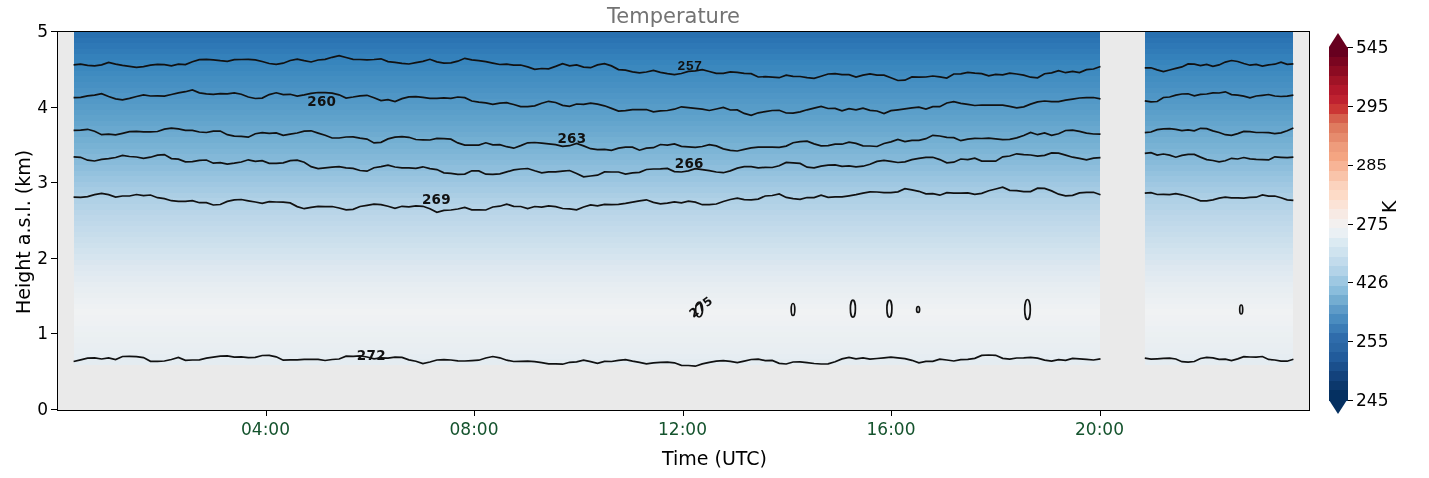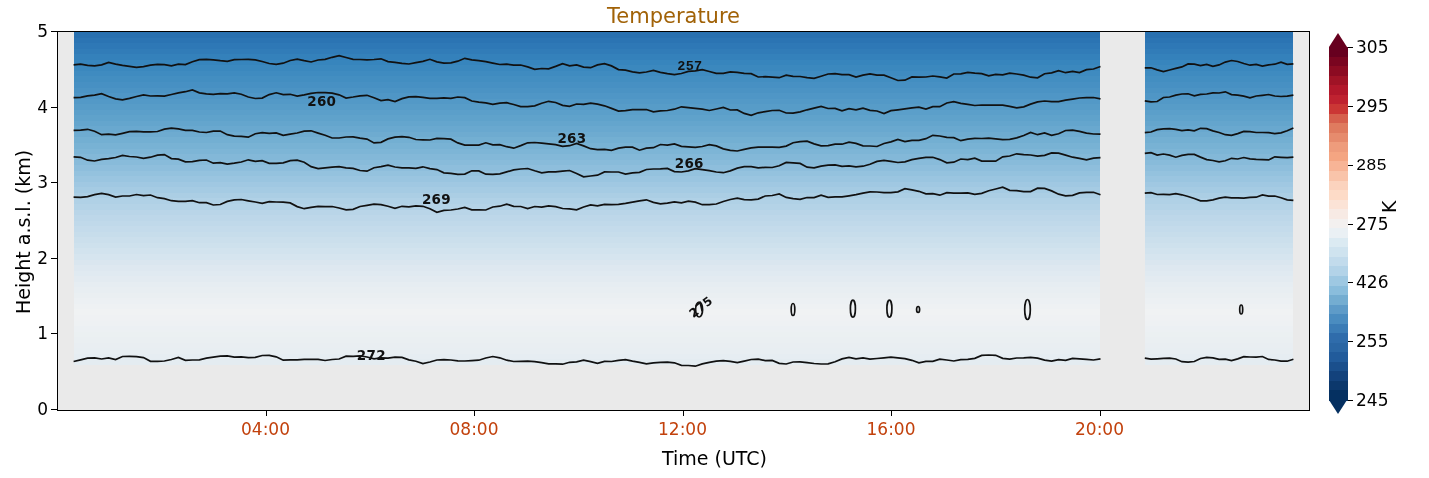--- a/index.html
+++ b/index.html
@@ -1,40 +1,40 @@
 <!DOCTYPE html>
 <html><head>
 <meta charset="utf-8">
 <style>
   html,body{margin:0;padding:0;background:#ffffff;}
   body{width:1429px;height:478px;overflow:hidden;font-family:"DejaVu Sans","Liberation Sans",sans-serif;}
   #fig{position:relative;width:1429px;height:478px;background:#ffffff;}
 
   
-  .suptitle{position:absolute;left:607px;top:4px;font-size:21px;color:#a16207;white-space:nowrap;}
+  .suptitle{position:absolute;left:607px;top:4px;font-size:21px;color:#737373;white-space:nowrap;}
   .corner-title{position:absolute;left:79px;top:9px;font-size:19px;color:#000;white-space:nowrap;}
 
   
   #axes{position:absolute;left:57px;top:31px;width:1253px;height:380px;
         border:1.1px solid #000;box-sizing:border-box;overflow:hidden;background:#eaeaea;}
   #plotclip{position:absolute;inset:0;overflow:hidden;}
 
   
   .datapanel{position:absolute;top:0;bottom:0;overflow:hidden;}
   .grad{position:absolute;left:0;right:0;top:0;height:350px;}
   .terrain{position:absolute;left:0;right:0;bottom:0;height:30px;background:#eaeaea;}
 
   
   #contours{position:absolute;inset:0;}
   .clabel{position:absolute;font-size:13.5px;font-weight:bold;color:#111;
           background:rgba(255,255,255,0);white-space:nowrap;letter-spacing:.3px;}
 
   
   .xtick{position:absolute;top:411px;width:1px;height:5px;background:#000;}
-  .xticklabel{position:absolute;top:419px;font-size:17px;color:#c2410c;transform:translateX(-50%);white-space:nowrap;}
+  .xticklabel{position:absolute;top:419px;font-size:17px;color:#14532d;transform:translateX(-50%);white-space:nowrap;}
   .ytick{position:absolute;left:51px;width:6px;height:1px;background:#000;}
   .yticklabel{position:absolute;font-size:17px;color:#000;transform:translateY(-50%);text-align:right;width:38px;right:1381px;}
   .xlabel{position:absolute;left:0;right:0;top:447px;text-align:center;font-size:19px;color:#000;}
   .ylabel{position:absolute;left:-92px;top:221px;width:230px;text-align:center;font-size:19px;color:#000;
           transform:rotate(-90deg);transform-origin:center;}
 
   
   #cbwrap{position:absolute;left:1329px;top:33px;width:20px;height:380px;}
   #cbbody{position:absolute;left:0;top:14px;width:19px;height:353px;}
   .cbseg{position:absolute;left:0;width:19px;}
@@ -133,21 +133,21 @@
         <div class="cbseg" style="top: 295.757px; height: 10.1405px; background: rgb(42, 102, 164);"></div>
         <div class="cbseg" style="top: 305.297px; height: 10.1405px; background: rgb(33, 91, 155);"></div>
         <div class="cbseg" style="top: 314.838px; height: 10.1405px; background: rgb(26, 79, 140);"></div>
         <div class="cbseg" style="top: 324.378px; height: 10.1405px; background: rgb(19, 66, 124);"></div>
         <div class="cbseg" style="top: 333.919px; height: 10.1405px; background: rgb(12, 56, 108);"></div>
         <div class="cbseg" style="top: 343.459px; height: 10.1405px; background: rgb(5, 48, 97);"></div>
       </div>
   <div class="cbarrow" style="top: 0px; border-bottom: 14px solid rgb(103, 0, 31);"></div>
       <div class="cbarrow" style="top: 367px; border-top: 14px solid rgb(5, 48, 97);"></div>
       <div class="cbtick" style="top: 14px;"></div>
-      <div class="cbticklabel" style="top: 14px;">305</div>
+      <div class="cbticklabel" style="top: 14px;">545</div>
       <div class="cbtick" style="top: 72.8333px;"></div>
       <div class="cbticklabel" style="top: 72.8333px;">295</div>
       <div class="cbtick" style="top: 131.667px;"></div>
       <div class="cbticklabel" style="top: 131.667px; font-family: Liberation Mono, monospace;">285</div>
       <div class="cbtick" style="top: 190.5px;"></div>
       <div class="cbticklabel" style="top: 190.5px;">275</div>
       <div class="cbtick" style="top: 249.333px;"></div>
       <div class="cbticklabel" style="top: 249.333px;">426</div>
       <div class="cbtick" style="top: 308.167px;"></div>
       <div class="cbticklabel" style="top: 308.167px;">255</div>

